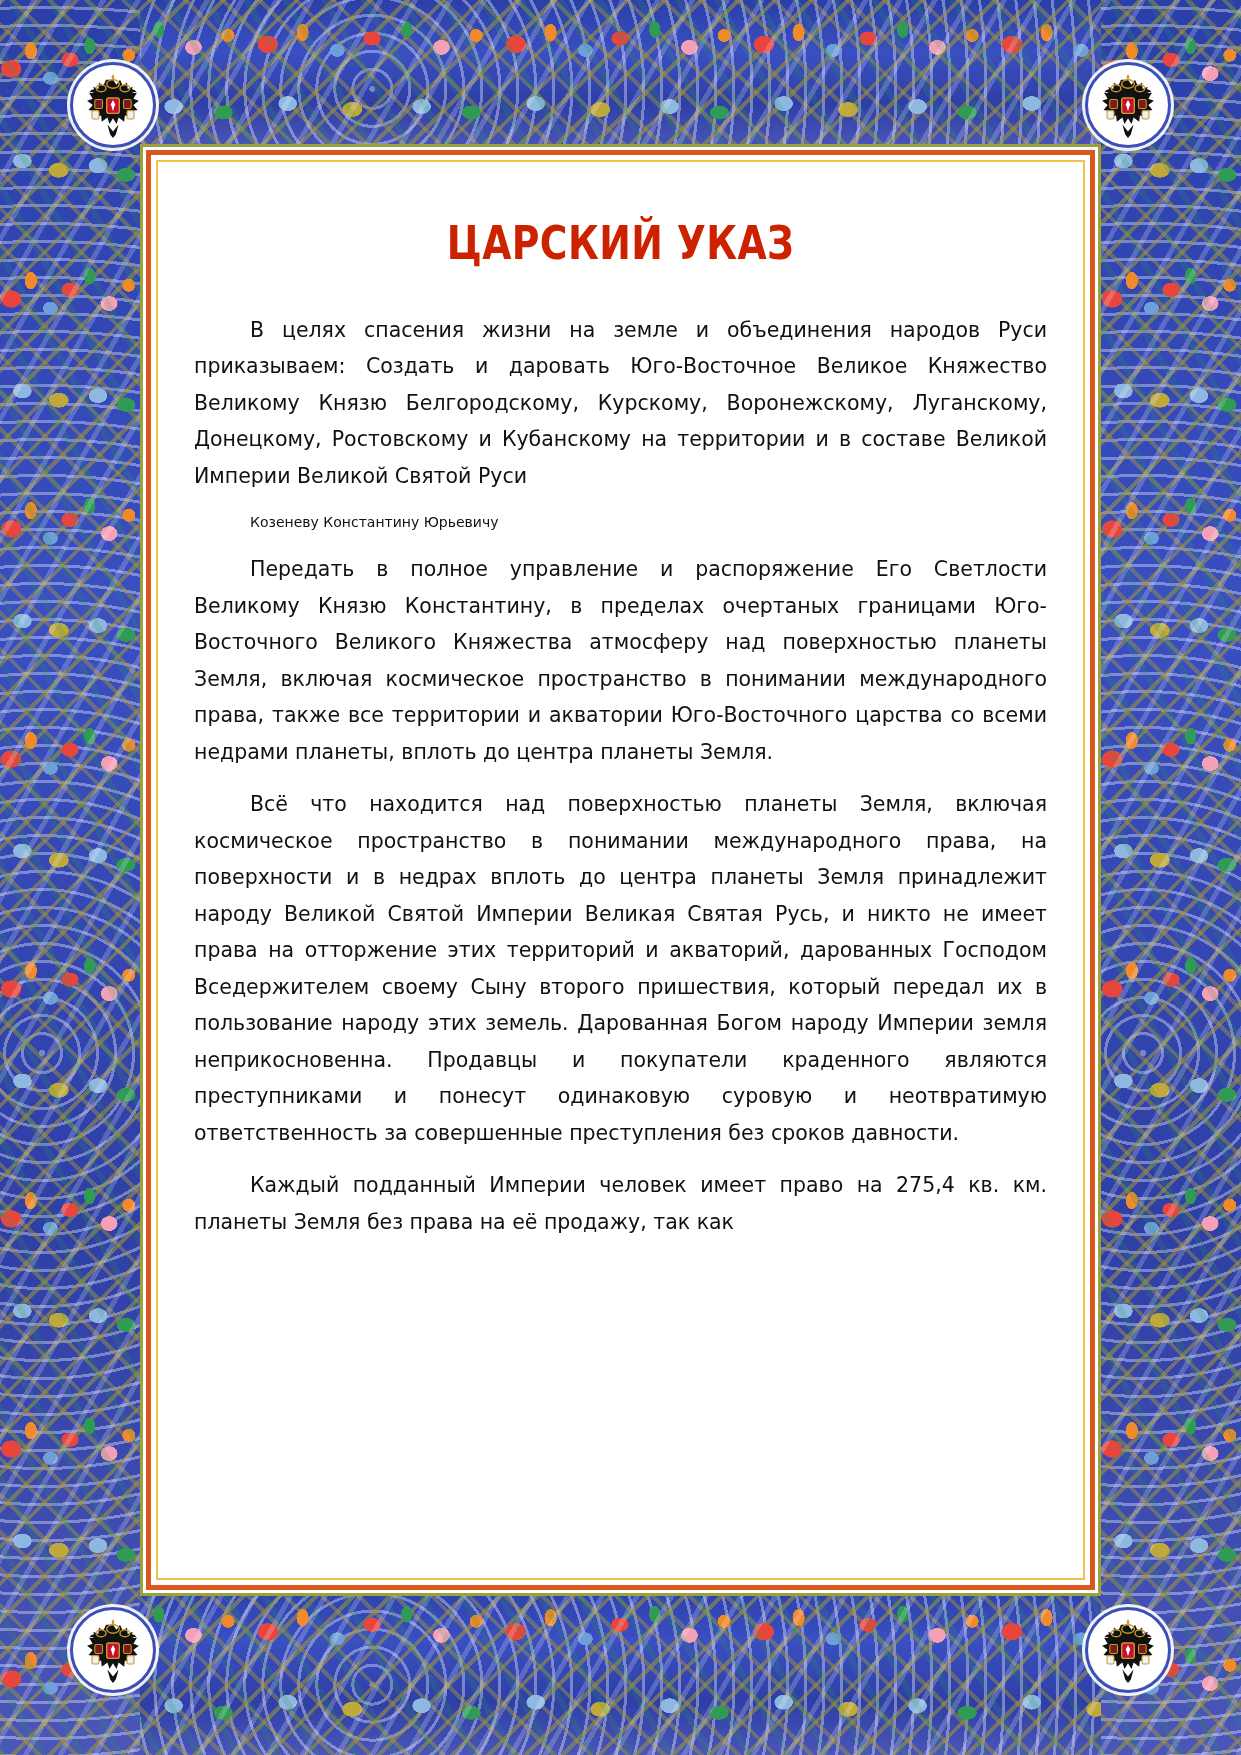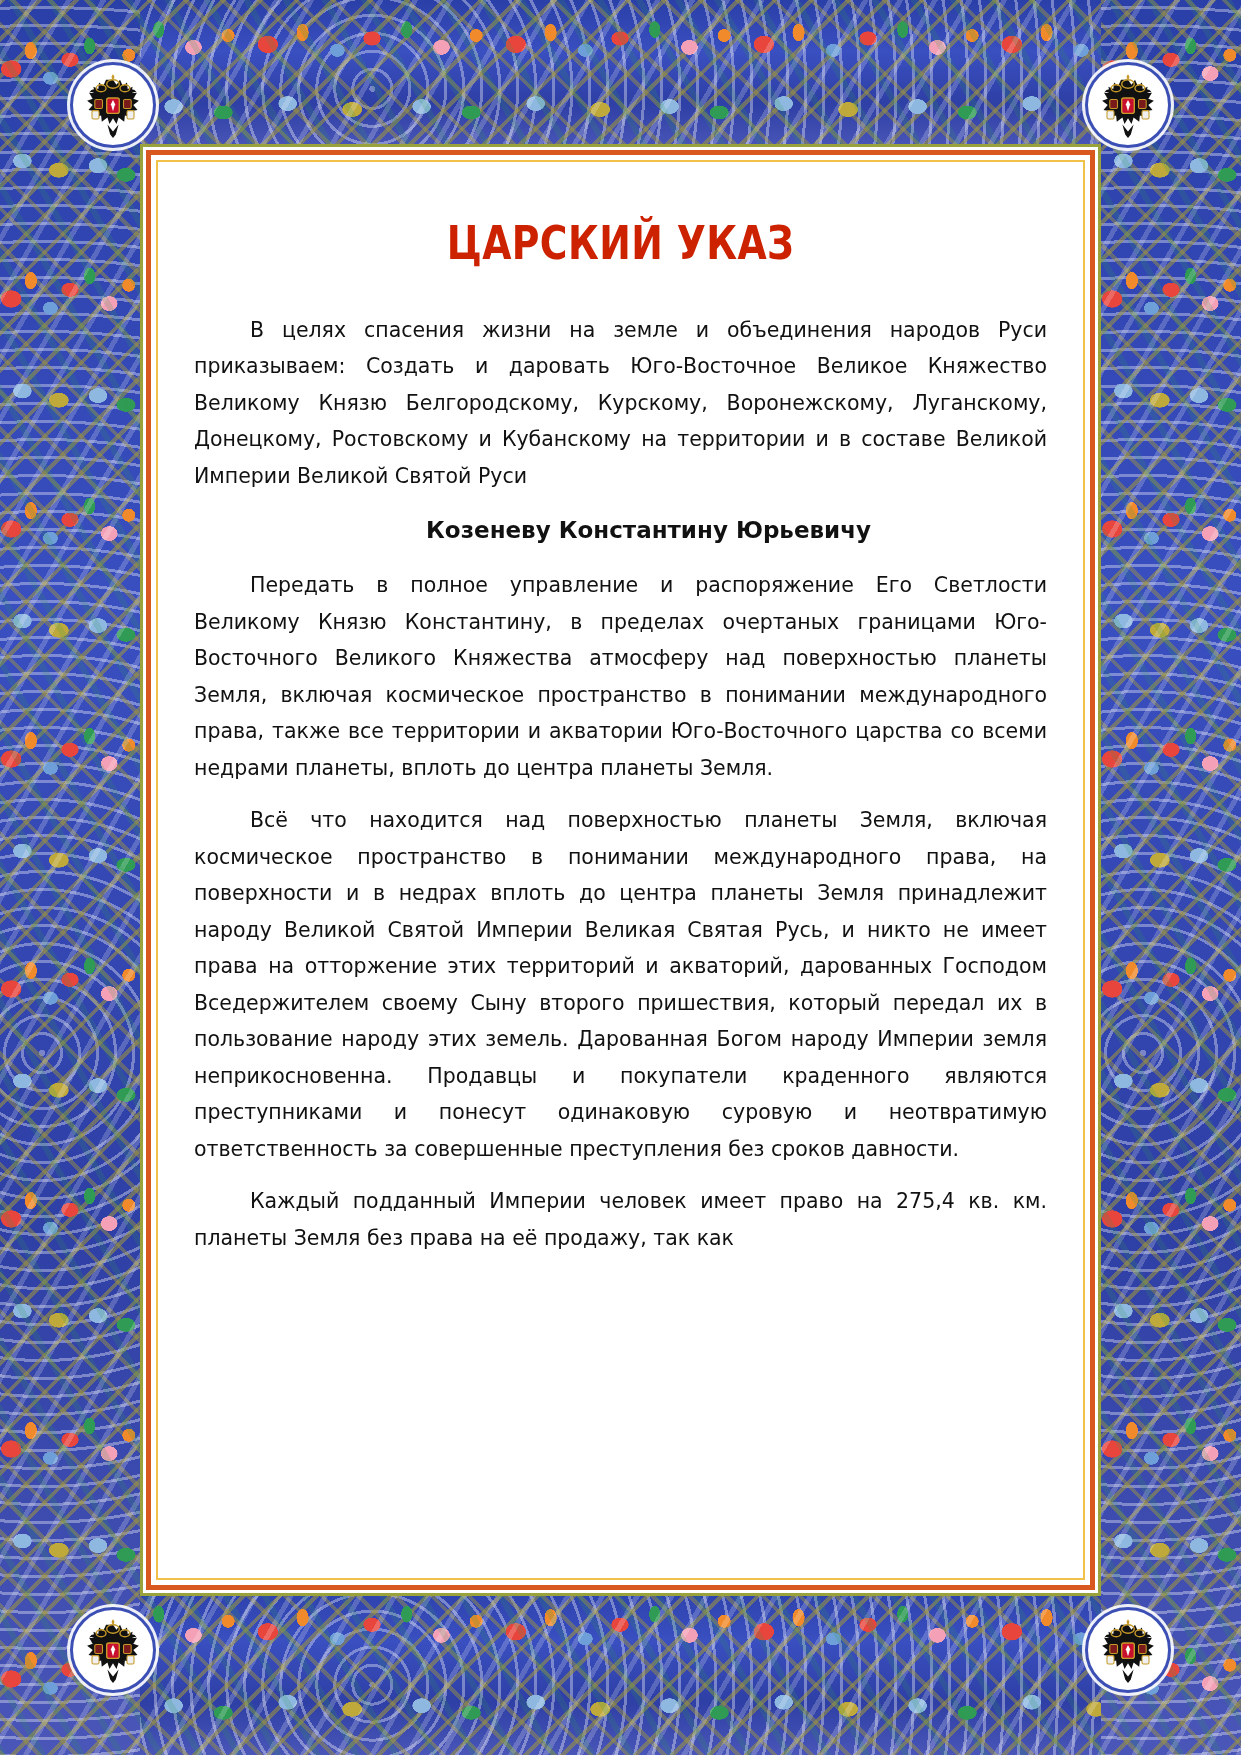--- a/index.html
+++ b/index.html
@@ -132,23 +132,23 @@
     font-family: "DejaVu Sans", sans-serif;
     font-size: 20.5px;
     line-height: 1.78;
     text-align: justify;
     text-justify: inter-word;
     margin: 0 6px;
   }
   .body-text p { text-indent: 56px; margin: 16px 0 14px 0; }
 
   .addressee {
-    text-align: center;
-    font-weight: 700;
-    font-size: 23px;
+    text-align: left;
+    font-weight: 400;
+    font-size: 14px;
     text-indent: 0;
     margin: 16px 0 14px 0 !important;
     color: #111;
   }
 </style>
 </head>
 <body>
 
 <div class="page">
 

